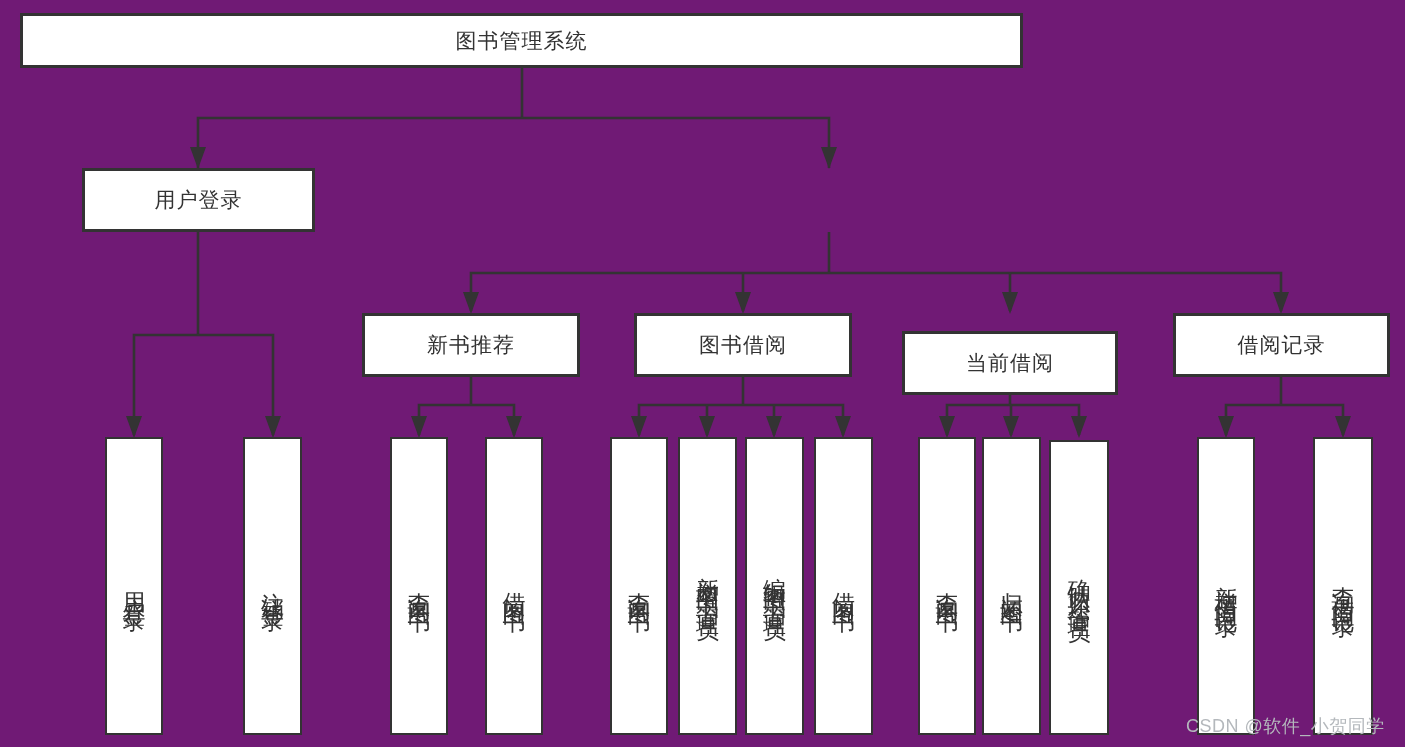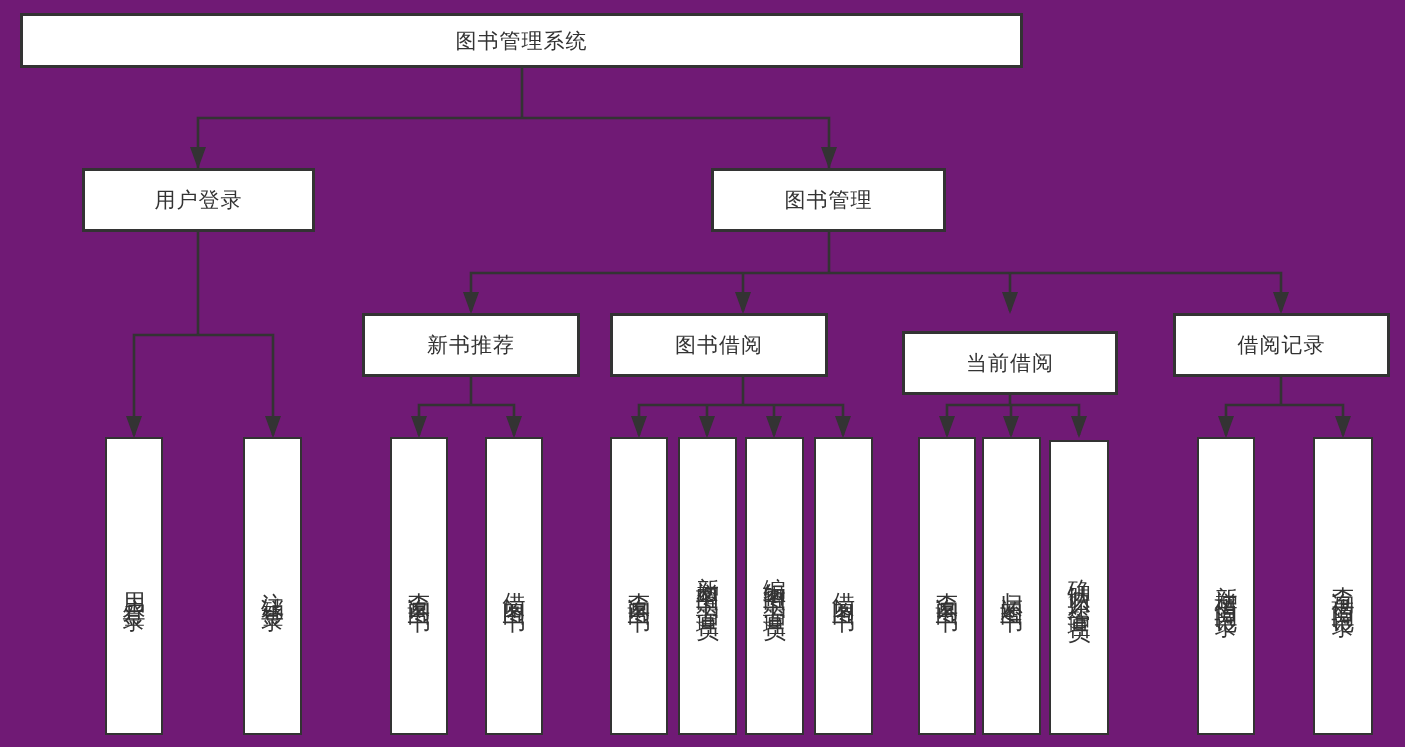--- a/index.html
+++ b/index.html
@@ -114,24 +114,23 @@
       <polygon points="1003,416 1019,416 1011,438"></polygon>
       <polygon points="1071,416 1087,416 1079,438"></polygon>
       <polygon points="1218,416 1234,416 1226,438"></polygon>
       <polygon points="1335,416 1351,416 1343,438"></polygon>
     </g>
   </svg>
 
   <div class="node hnode" style="left:20px; top:13px; width:1003px; height:55px;">图书管理系统</div>
 
   <div class="node hnode" style="left:82px; top:168px; width:233px; height:64px;">用户登录</div>
-  <div class="node hnode" style="left:711px; top:168px; width:235px; height:64px;">图书管理</div>
 
   <div class="node hnode" style="left:362px; top:313px; width:218px; height:64px;text-align:center;">新书推荐</div>
-  <div class="node hnode" style="left:610px; top:313px; width:218px; height:64px;">图书借阅</div>
+  <div class="node hnode" style="left:634px; top:313px; width:218px; height:64px;">图书借阅</div>
   <div class="node hnode" style="left:902px; top:331px; width:216px; height:64px;">当前借阅</div>
   <div class="node hnode" style="left:1173px; top:313px; width:217px; height:64px;">借阅记录</div>
 
   <div class="node vnode" style="left:105px; top:437px; width:58px; height:298px;">用户登录</div>
   <div class="node vnode" style="left:243px; top:437px; width:59px; height:298px;">注销登录</div>
 
   <div class="node vnode" style="left:390px; top:437px; width:58px; height:298px;">查询图书</div>
   <div class="node vnode" style="left:485px; top:437px; width:58px; height:298px;">借阅图书</div>
 
   <div class="node vnode" style="left:610px; top:437px; width:58px; height:298px;">查询图书</div>
@@ -139,14 +138,15 @@
   <div class="node vnode" style="left:745px; top:437px; width:59px; height:298px;">编辑图书（管理员）</div>
   <div class="node vnode" style="left:814px; top:437px; width:59px; height:298px;">借阅图书</div>
 
   <div class="node vnode" style="left:918px; top:437px; width:58px; height:298px;">查询图书</div>
   <div class="node vnode" style="left:982px; top:437px; width:59px; height:298px;">归还图书</div>
   <div class="node vnode" style="left:1049px; top:440px; width:60px; height:295px;">确认归还（管理员）</div>
 
   <div class="node vnode" style="left:1197px; top:437px; width:58px; height:298px;">新增借阅记录</div>
   <div class="node vnode" style="left:1313px; top:437px; width:60px; height:298px;">查询借阅记录</div>
 
+  <div class="watermark">CSDN @软件_小贺同学</div>
 
 </div>
 
 </body></html>

